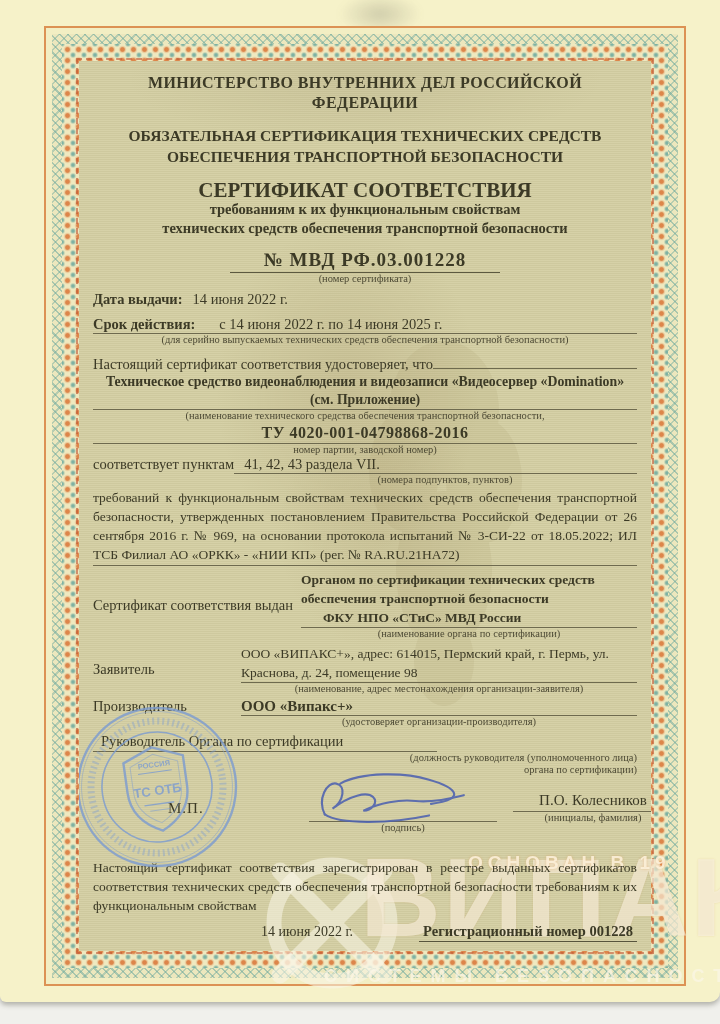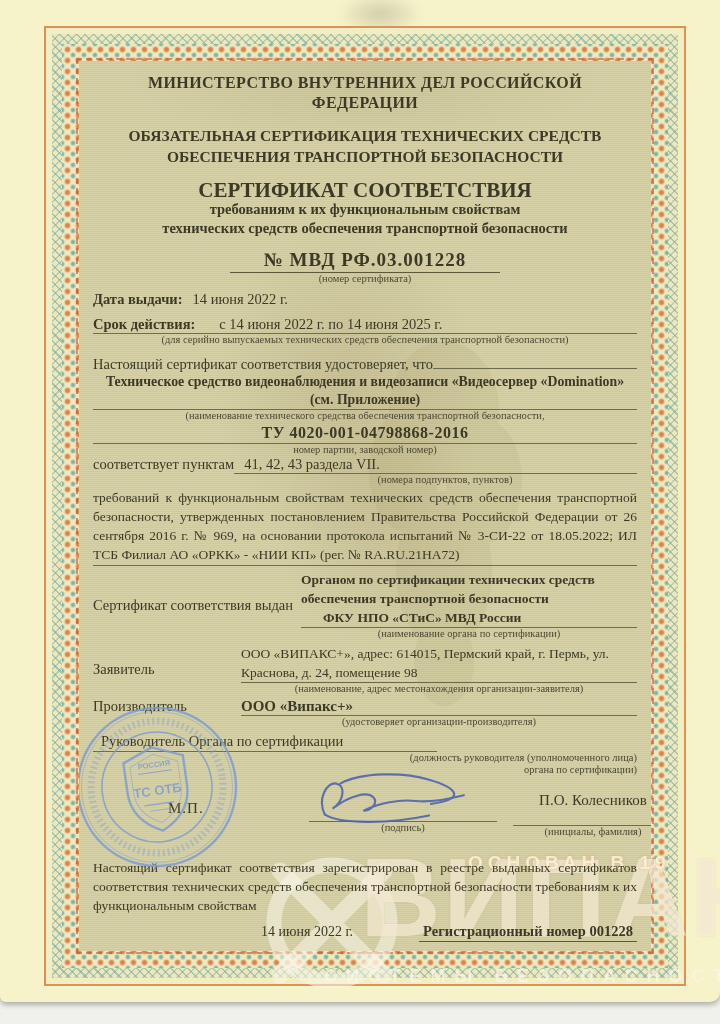--- a/index.html
+++ b/index.html
@@ -77,21 +77,21 @@
   .manu .tx{font-size:15px;font-weight:bold;}
 
   .headlab{display:inline-block;font-size:14.5px;min-width:336px;border-bottom:1px solid #6e6a4e;
      padding-left:8px;line-height:19px;margin-top:4px;}
 
   .sigzone{position:relative;height:72px;margin-top:2px;}
   .mp{position:absolute;left:48px;top:22px;font-size:15px;letter-spacing:1px;margin-left:27px;}
   .sigmid{position:absolute;left:216px;top:-6px;width:188px;}
   .sigmid .rule{margin-top:-8px;}
   .sigright{position:absolute;left:420px;top:14px;width:160px;text-align:center;}
-  .sigright .nm{font-size:15px;border-bottom:1px solid #6e6a4e;padding-bottom:16px;}
+  .sigright .nm{font-size:15px;border-bottom:1px solid #6e6a4e;padding-bottom:2px;}
 
   .stamp{position:absolute;left:-6px;top:642px;z-index:4;opacity:.8;}
   .sig-svg{display:block;}
 
   .footrow{display:flex;align-items:baseline;margin-top:8px;}
   .footrow .sp{width:168px;}
   .footrow .dt{font-size:14px;}
   .footrow .reg{margin-left:auto;font-size:14.5px;font-weight:bold;
      border-bottom:1px solid #57543c;padding:0 4px 1px 4px;}
   .blank{margin-top:5px;width:250px;text-align:center;}

